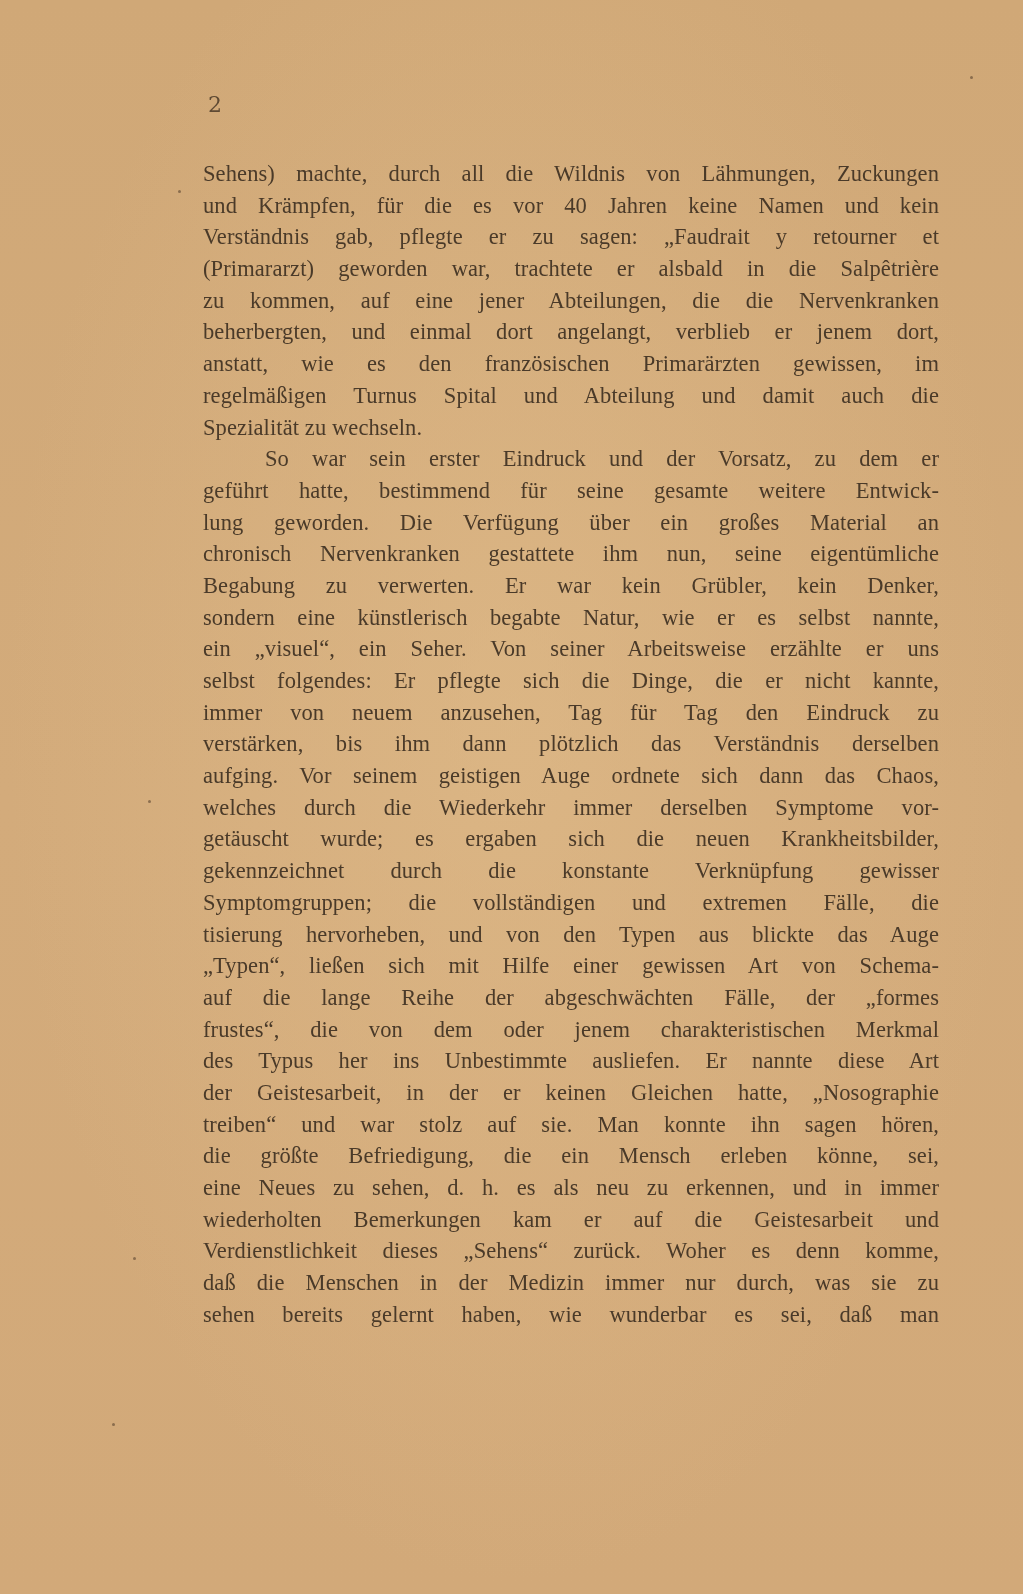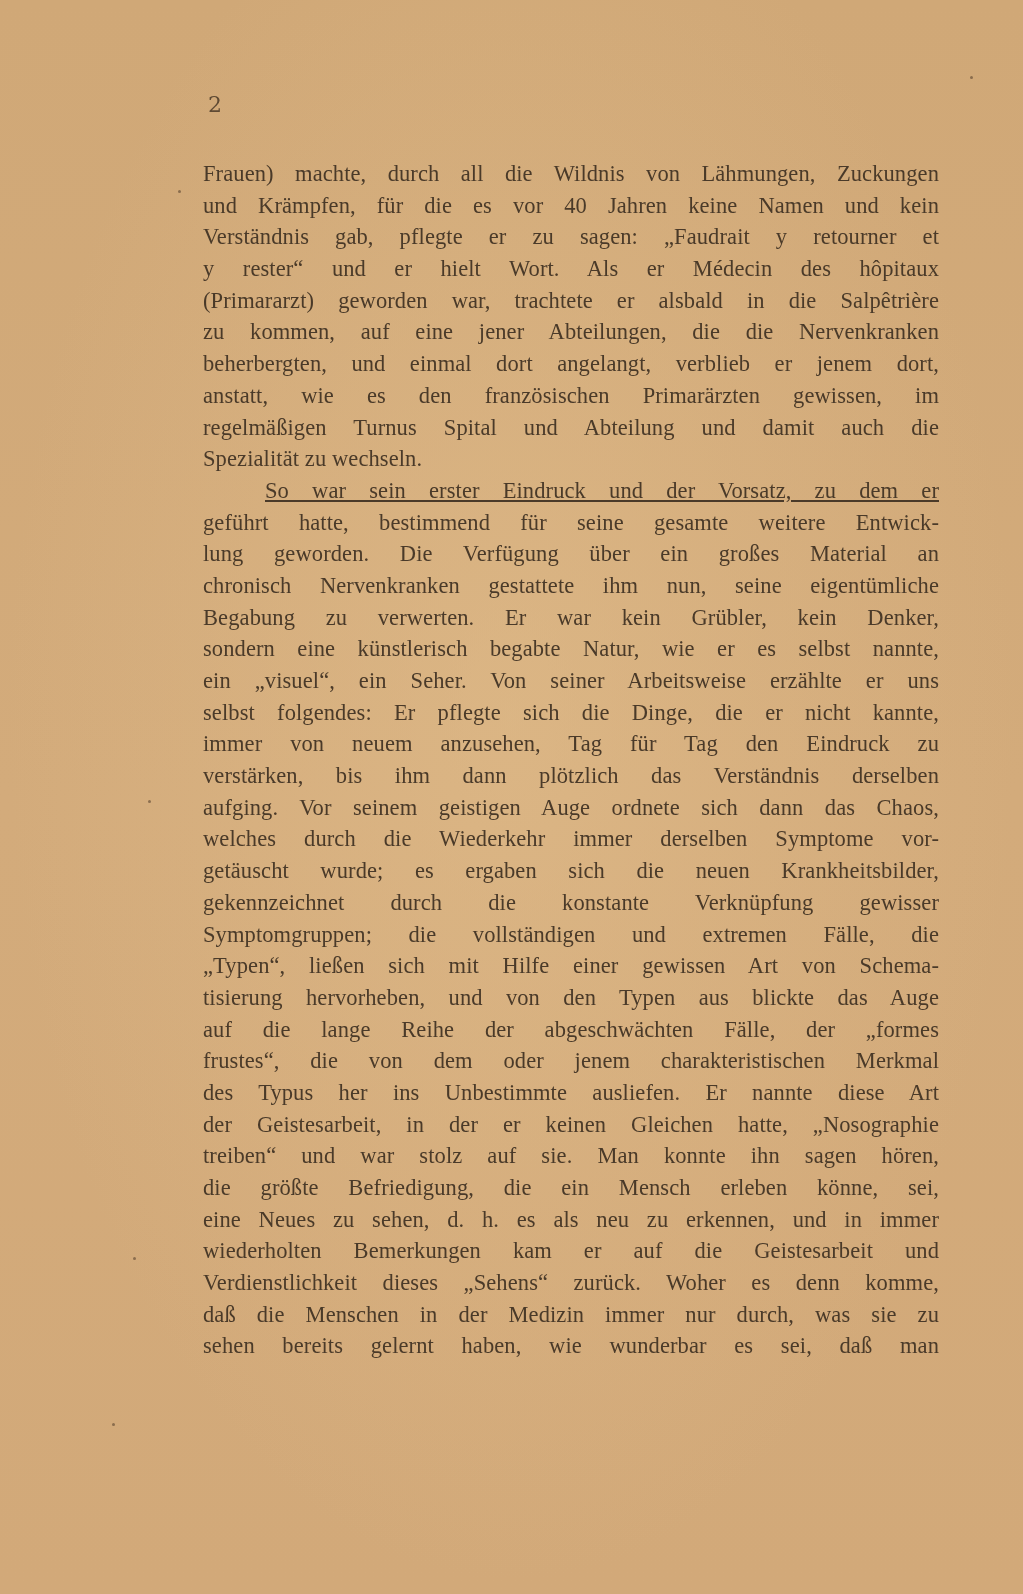--- a/index.html
+++ b/index.html
@@ -47,42 +47,40 @@
     white-space: nowrap;
     text-align: justify;
     text-align-last: justify;
     height: 31.7px;
   }
   .line.last {
     text-align-last: left;
   }
   .line.indent {
     padding-left: 62px;
-    text-decoration: underline;
   }
   .speck {
     position: absolute;
     width: 3px; height: 3px;
     border-radius: 50%;
     background: #5a4530;
     opacity: 0.6;
   }
 </style>
 </head>
 <body>
 
 <div class="page">
   <div class="page-number">2</div>
 
   <div class="text-block">
     <div class="paragraph">
-      <span class="line">Frauen) machte, durch all die Wildnis von Lähmungen, Zuckungen</span>
+      <span class="line">Sehens) machte, durch all die Wildnis von Lähmungen, Zuckungen</span>
       <span class="line">und Krämpfen, für die es vor 40 Jahren keine Namen und kein</span>
       <span class="line">Verständnis gab, pflegte er zu sagen: „Faudrait y retourner et</span>
-      <span class="line">y rester“ und er hielt Wort. Als er Médecin des hôpitaux</span>
       <span class="line">(Primararzt) geworden war, trachtete er alsbald in die Salpêtrière</span>
       <span class="line">zu kommen, auf eine jener Abteilungen, die die Nervenkranken</span>
       <span class="line">beherbergten, und einmal dort angelangt, verblieb er jenem dort,</span>
       <span class="line">anstatt, wie es den französischen Primarärzten gewissen, im</span>
       <span class="line">regelmäßigen Turnus Spital und Abteilung und damit auch die</span>
       <span class="line last">Spezialität zu wechseln.</span>
     </div>
     <div class="paragraph">
       <span class="line indent">So war sein erster Eindruck und der Vorsatz, zu dem er</span>
       <span class="line">geführt hatte, bestimmend für seine gesamte weitere Entwick-</span>
@@ -92,22 +90,22 @@
       <span class="line">sondern eine künstlerisch begabte Natur, wie er es selbst nannte,</span>
       <span class="line">ein „visuel“, ein Seher. Von seiner Arbeitsweise erzählte er uns</span>
       <span class="line">selbst folgendes: Er pflegte sich die Dinge, die er nicht kannte,</span>
       <span class="line">immer von neuem anzusehen, Tag für Tag den Eindruck zu</span>
       <span class="line">verstärken, bis ihm dann plötzlich das Verständnis derselben</span>
       <span class="line">aufging. Vor seinem geistigen Auge ordnete sich dann das Chaos,</span>
       <span class="line">welches durch die Wiederkehr immer derselben Symptome vor-</span>
       <span class="line">getäuscht wurde; es ergaben sich die neuen Krankheitsbilder,</span>
       <span class="line">gekennzeichnet durch die konstante Verknüpfung gewisser</span>
       <span class="line">Symptomgruppen; die vollständigen und extremen Fälle, die</span>
+      <span class="line">tisierung hervorheben, und von den Typen aus blickte das Auge</span>
       <span class="line">„Typen“, ließen sich mit Hilfe einer gewissen Art von Schema-</span>
-      <span class="line">tisierung hervorheben, und von den Typen aus blickte das Auge</span>
       <span class="line">auf die lange Reihe der abgeschwächten Fälle, der „formes</span>
       <span class="line">frustes“, die von dem oder jenem charakteristischen Merkmal</span>
       <span class="line">des Typus her ins Unbestimmte ausliefen. Er nannte diese Art</span>
       <span class="line">der Geistesarbeit, in der er keinen Gleichen hatte, „Nosographie</span>
       <span class="line">treiben“ und war stolz auf sie. Man konnte ihn sagen hören,</span>
       <span class="line">die größte Befriedigung, die ein Mensch erleben könne, sei,</span>
       <span class="line">eine Neues zu sehen, d. h. es als neu zu erkennen, und in immer</span>
       <span class="line">wiederholten Bemerkungen kam er auf die Geistesarbeit und</span>
       <span class="line">Verdienstlichkeit dieses „Sehens“ zurück. Woher es denn komme,</span>
       <span class="line">daß die Menschen in der Medizin immer nur durch, was sie zu</span>

